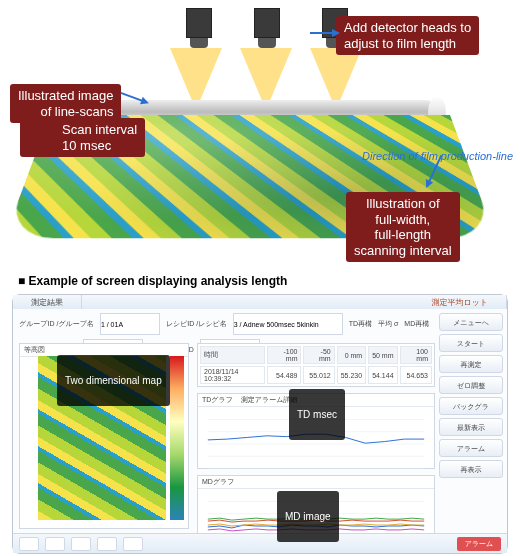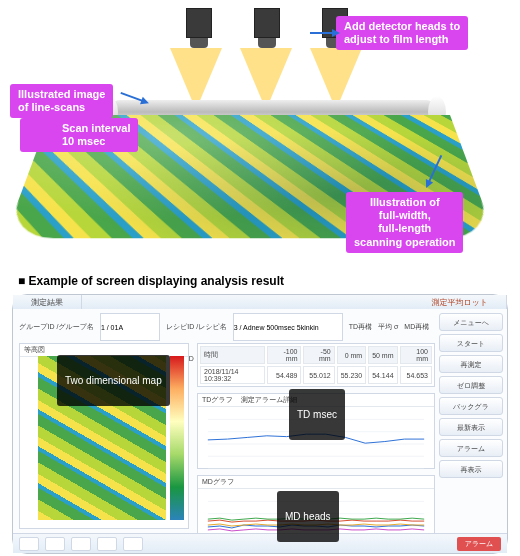--- a/index.html
+++ b/index.html
@@ -36,45 +36,45 @@
     border-radius: 0 0 40px 40px;
     overflow: hidden;
   }
   .film::after{ content:""; position:absolute; inset:0;
     background: radial-gradient(ellipse at 30% 20%, rgba(255,255,255,.25), transparent 60%),
                 radial-gradient(ellipse at 70% 70%, rgba(0,60,90,.25), transparent 55%); }
 
   .scanline-band{ position:absolute; top:118px; left:108px; width:330px; height:14px;
     background:linear-gradient(#ff8c1a,#ffd24a,#ff8c1a); opacity:.8; }
 
-  .label-box { position:absolute; background:#d946ef; color:#fff; font-size:11px;
-    padding:4px 8px; border-radius:3px; line-height:1.2; white-space:nowrap;font-weight:bold; }
-  .label-left1 { top:84px; left:10px; }
+  .label-box { position:absolute; background:#7f1d1d; color:#fff; font-size:13px;
+    padding:4px 8px; border-radius:3px; line-height:1.2; white-space:nowrap; }
+  .label-left1 { top:84px; left:10px;text-align:right; }
   .label-left2 { top:118px; left:20px;padding-left:42px; }
   .label-right1 { top:16px; left:336px; }
   .label-right2 { top:192px; left:346px; text-align:center; }
 
   .italic-blue { position:absolute; color:#2a6fd6; font-style:italic; font-size:11px; }
   .arrow-line { position:absolute; background:#2a6fd6; height:2px; }
   .arrow-line::after{ content:""; position:absolute; right:-6px; top:-3px;
     border-left:8px solid #2a6fd6; border-top:4px solid transparent; border-bottom:4px solid transparent; }
 
   
   .section-title { font-size:12px; font-weight:bold; padding:4px 0 6px 18px; }
   .section-title::before{ content:"■ "; }
 
-  .screen { margin:0 12px 10px 12px; border:1px solid #bfc7d2; border-radius:15px;
+  .screen { margin:0 12px 10px 12px; border:1px solid #bfc7d2; border-radius:8px;
             width:calc(100% - 24px); height:260px; position:relative; background:#fbfcfe;
             font-size:8px; color:#444; }
   .screen .bar { height:14px; background: linear-gradient(#f4f8fc,#e2ecf6); display:flex; }
   .screen .bar .tab { padding:2px 18px; border-right:1px solid #cfd8e4; font-size:8px; }
   .screen .bar .tab.alarm { margin-left:auto; color:#b04020; }
 
   .toprow { display:flex; gap:6px; padding:4px 6px; font-size:7px; align-items:center; }
-  .toprow input{ width:60px; height:28px; font-size:7px; border:1px solid #cfd8e4; }
+  .toprow input{ width:60px; height:22px; font-size:7px; border:1px solid #cfd8e4; }
 
   .content { position:absolute; top:48px; left:6px; right:72px; bottom:24px; display:flex; gap:8px; }
   .rightpanel { position:absolute; top:14px; right:4px; width:64px; bottom:24px;
     display:flex; flex-direction:column; gap:3px; padding-top:4px; }
   .rbtn { height:18px; border:1px solid #cfd8e4; border-radius:3px; font-size:7px;
     background:linear-gradient(#fff,#e8eef6); text-align:center; line-height:18px; }
 
   .map-col { width:170px; display:flex; }
   .map-wrap { flex:1; border:1px solid #cfd8e4; position:relative; background:#fff; }
   .map { position:absolute; top:12px; left:18px; right:22px; bottom:8px;
@@ -131,28 +131,30 @@
 
   <div class="label-box label-right1" style="white-space:pre-line;">Add detector heads to
 adjust to film length</div>
   <div class="label-box label-left1" style="white-space:pre-line;">Illustrated image
 of line-scans</div>
   <div class="label-box label-left2" style="white-space:pre-line;">Scan interval
 10 msec</div>
   <div class="label-box label-right2" style="white-space:pre-line;">Illustration of
 full-width,
 full-length
-scanning operation</div>
+scanning interval</div>
+  <span class="italic-blue" style="top:150px; left:362px;">Direction of film
+production-line</span>
 
   <div class="arrow-line" style="top:32px; left:310px; width:24px;"></div>
   <div class="arrow-line" style="top:96px; left:120px; width:24px; transform:rotate(20deg);"></div>
   <div class="arrow-line" style="top:168px; left:420px; width:30px; transform:rotate(115deg);"></div>
 </div>
 
-<div class="section-title">Example of screen displaying analysis result</div>
+<div class="section-title">Example of screen displaying analysis length</div>
 
 <div class="screen">
   <div class="bar">
     <div class="tab">測定結果</div>
     <div class="tab alarm">測定平均ロット</div>
   </div>
 
   <div class="toprow">
     <span>グループID /グループ名</span>
     <input value="1 / 01A" style="">
@@ -251,14 +253,14 @@
     <div class="bb-icon"></div>
     <div class="bb-icon"></div>
     <div class="bb-icon"></div>
     <div class="bb-icon"></div>
     <div class="bb-icon"></div>
     <div class="bb-red" style="color:#fff;font-size:7px;text-align:center;line-height:14px">アラーム</div>
   </div>
 
   <div class="overlay-label" style="top:60px; left:44px;">Two dimensional map</div>
   <div class="overlay-label" style="top:94px; left:276px;">TD msec</div>
-  <div class="overlay-label" style="top:196px; left:264px;">MD heads</div>
+  <div class="overlay-label" style="top:196px; left:264px;">MD image</div>
 </div>
 
 </body></html>

